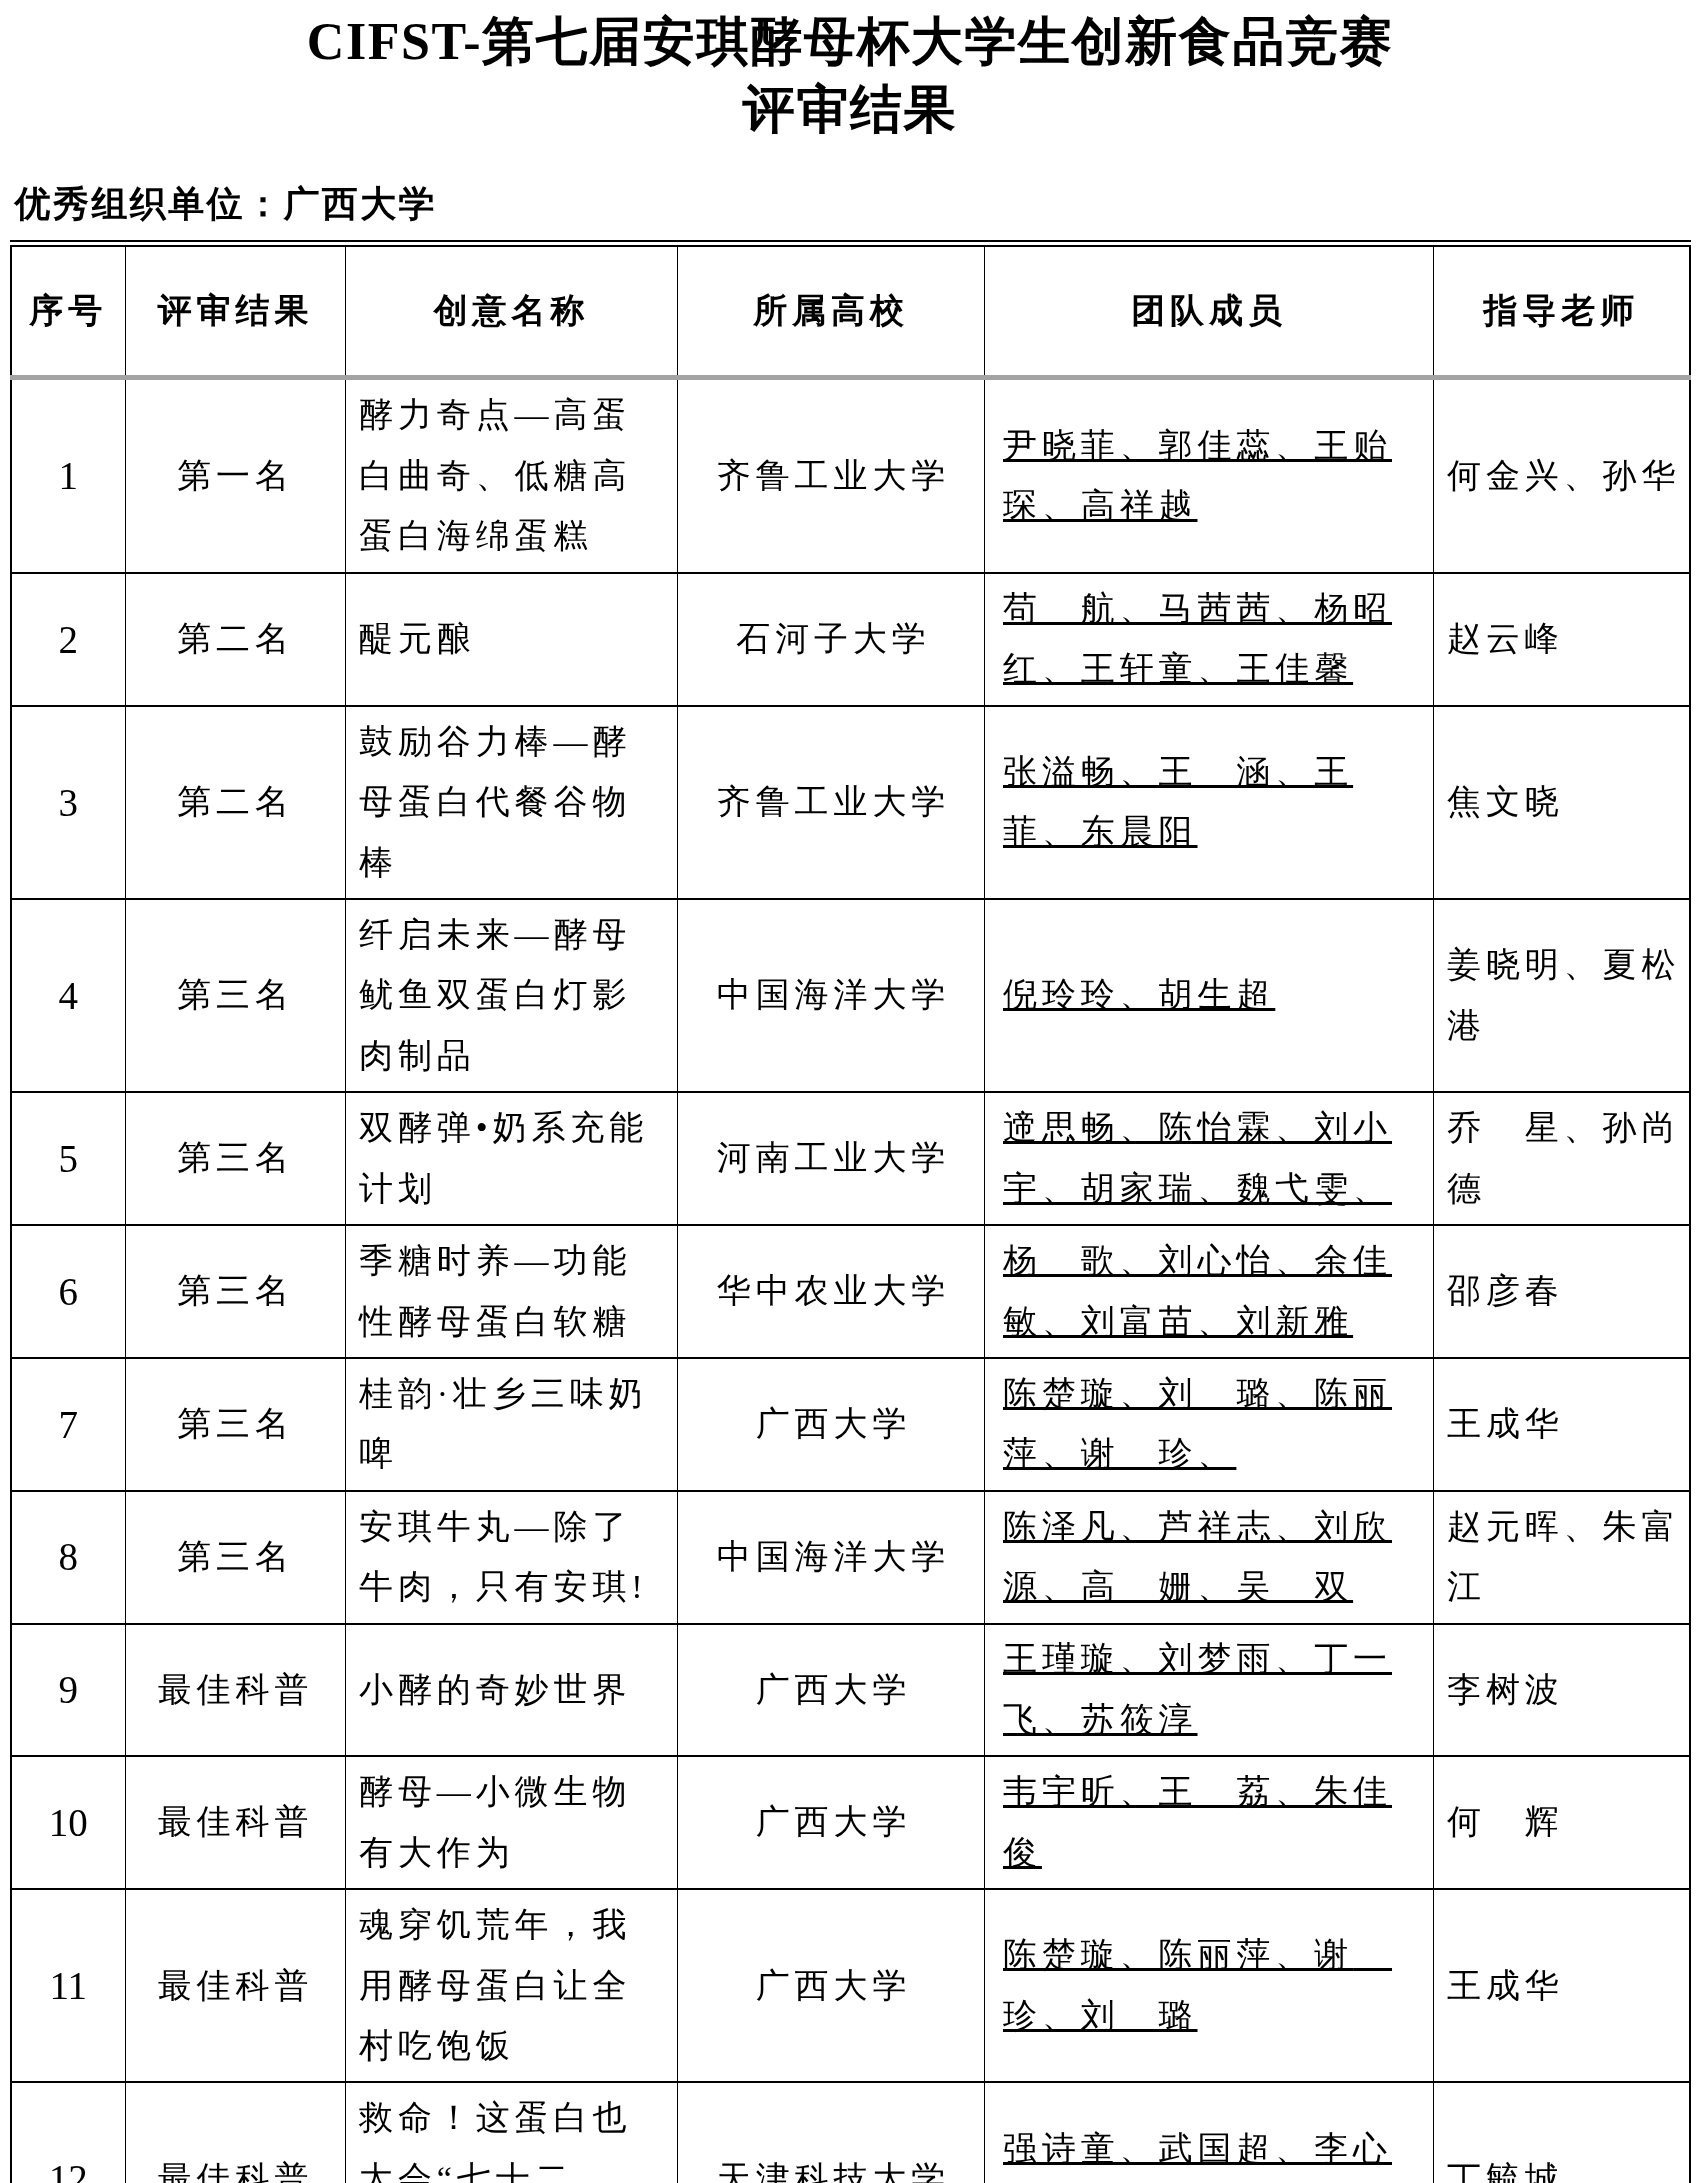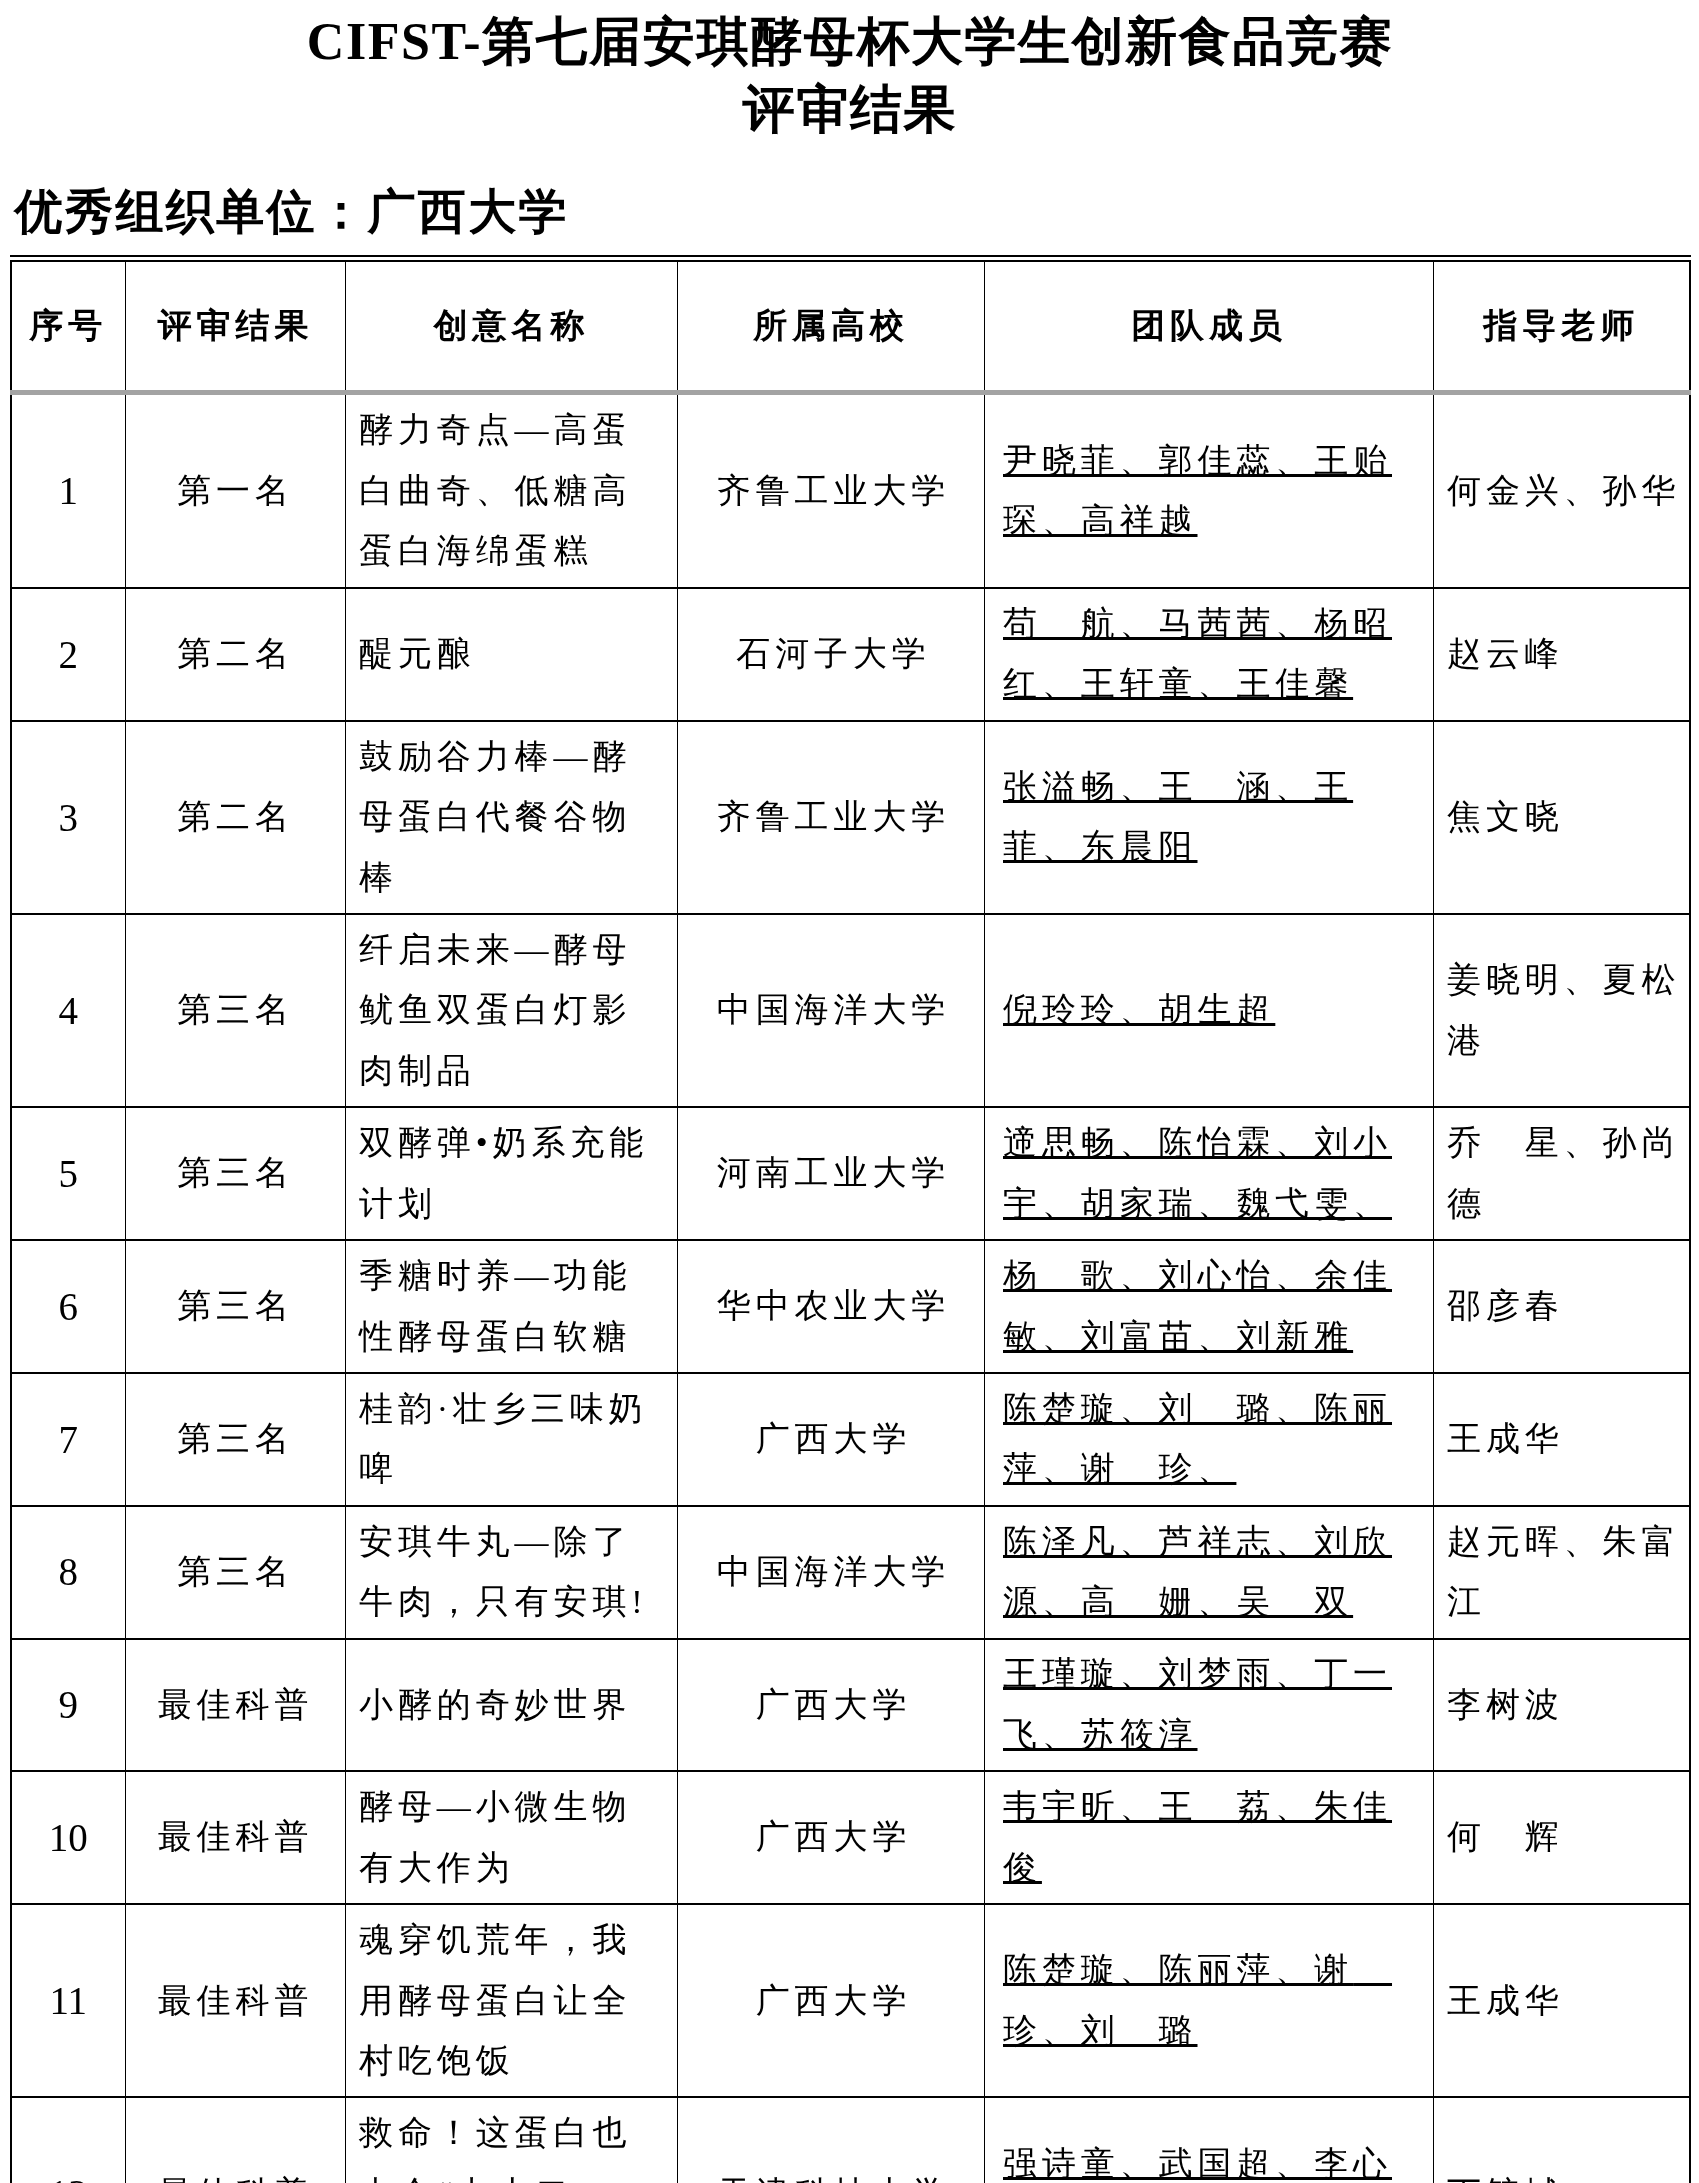--- a/index.html
+++ b/index.html
@@ -19,21 +19,21 @@
   }
   .title-block {
     text-align: center;
     font-weight: bold;
     font-size: 52px;
     line-height: 1.3;
     letter-spacing: 1.6px;
   }
   .subtitle {
     font-weight: bold;
-    font-size: 48px;
+    font-size: 36px;
     letter-spacing: 2.4px;
     margin: 37px 0 11.3px 14.6px;
   }
   table.results {
     table-layout: fixed;
     border-collapse: collapse;
     width: 1679px;
     margin: 0 auto;
     border-top: 7.3px double #000;
     border-bottom: 4px solid #000;

